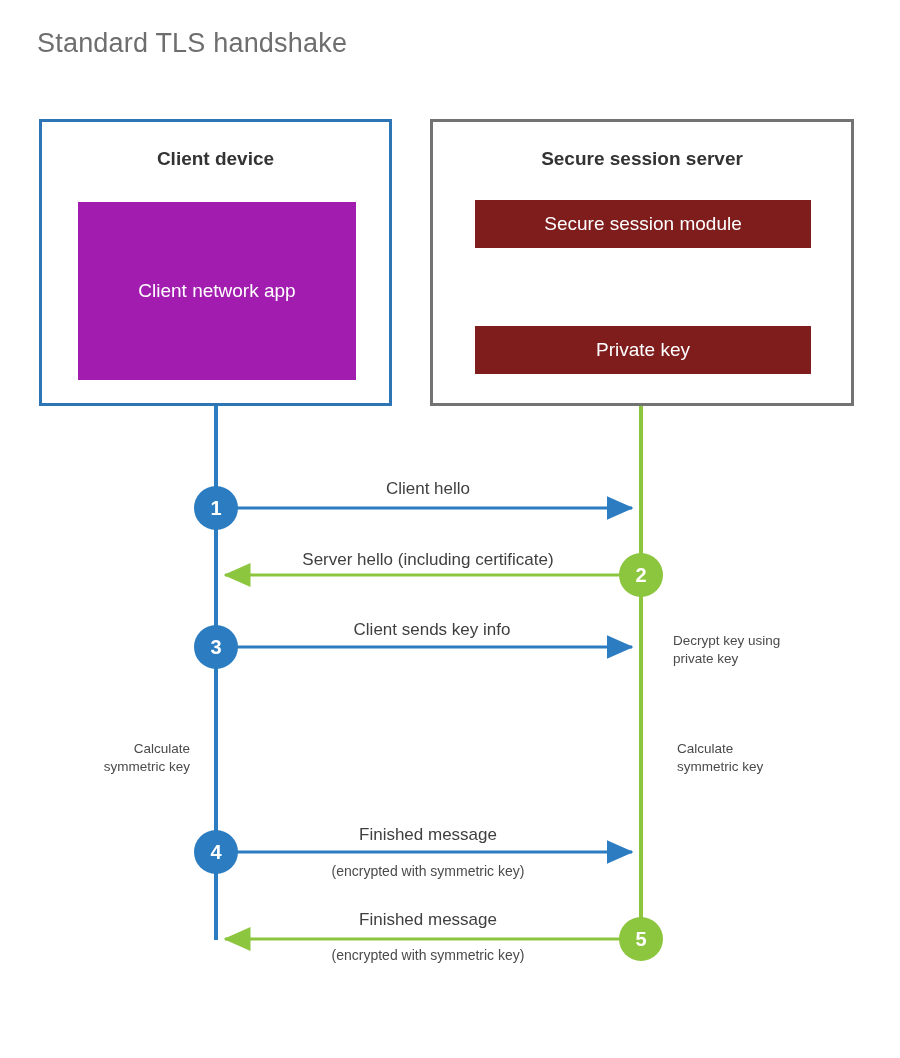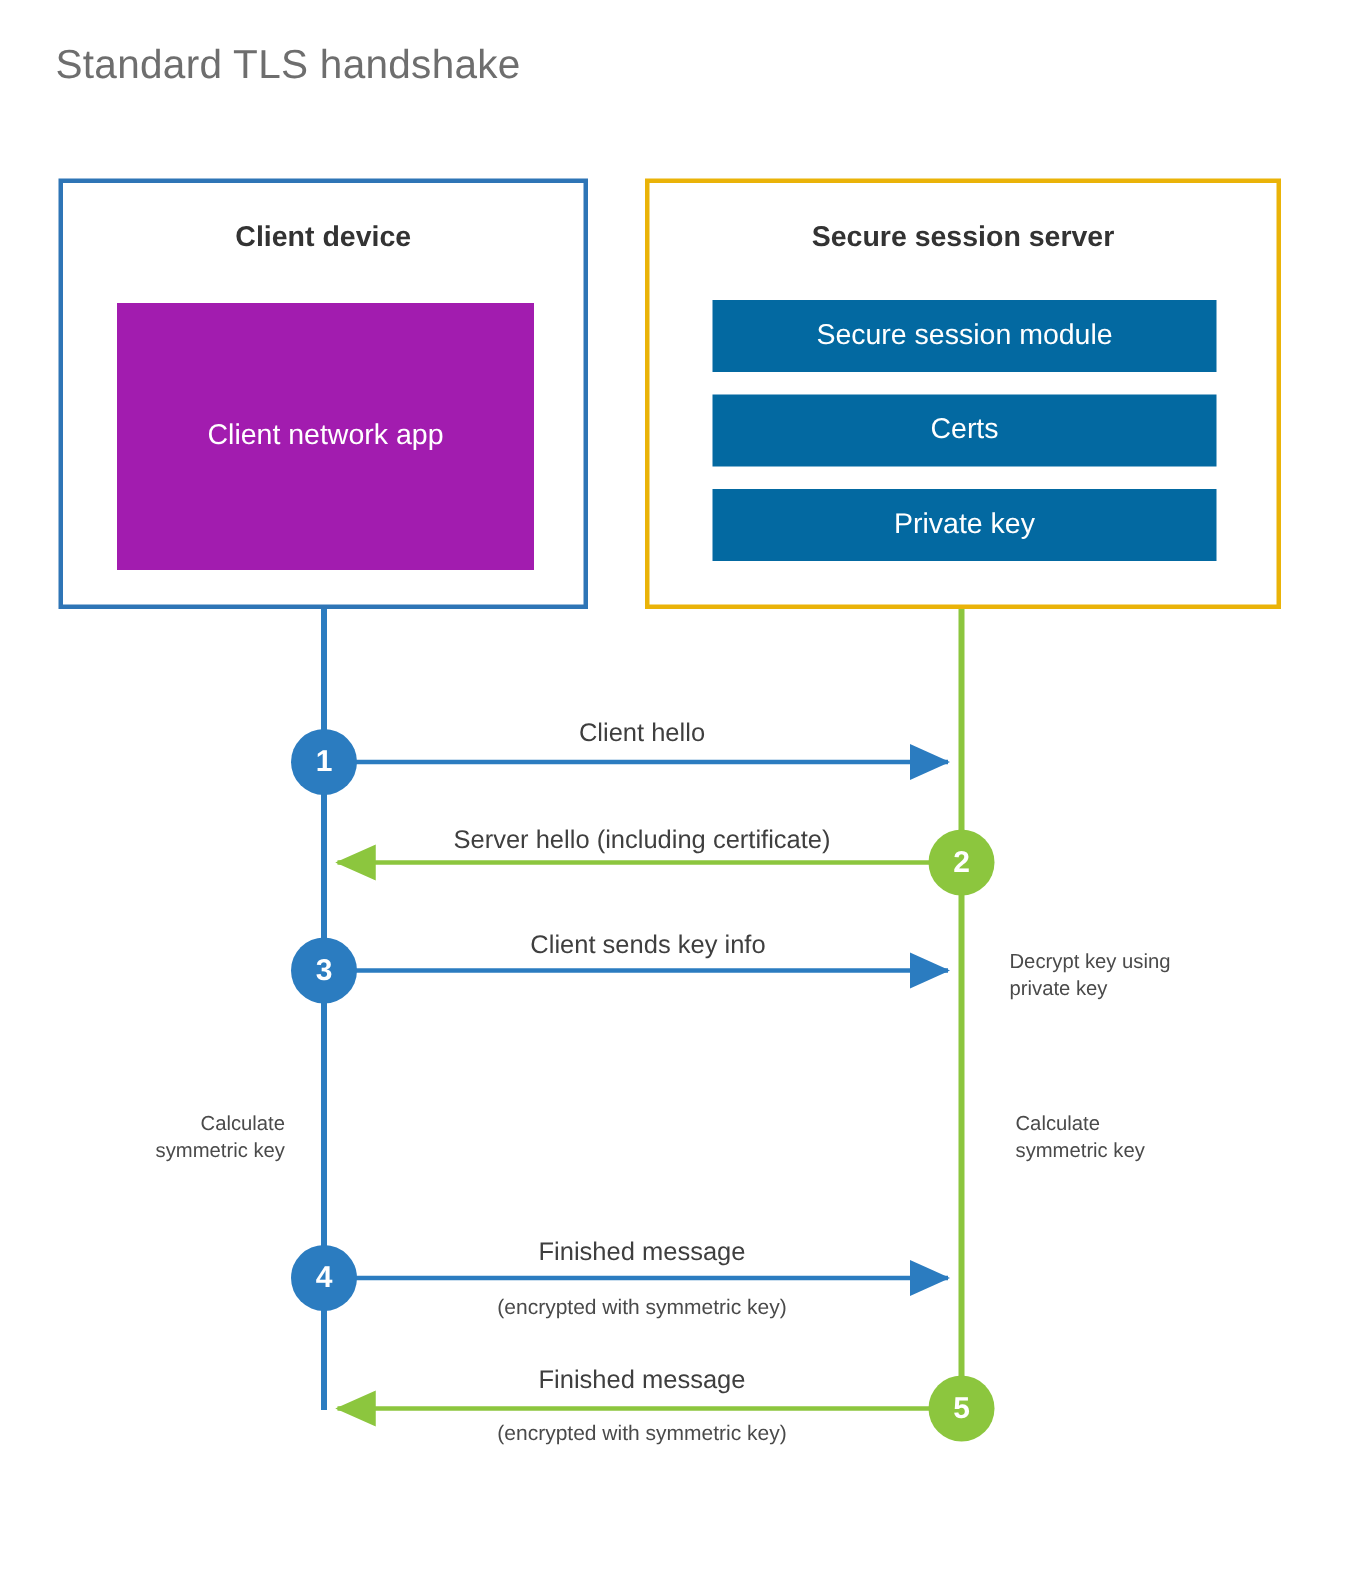--- a/index.html
+++ b/index.html
@@ -47,21 +47,21 @@
     width: 353px;
     height: 287px;
     border: 3px solid #2E75B6;
     padding-left: 19px;
   }
   .party-box.server {
     left: 430px;
     top: 119px;
     width: 424px;
     height: 287px;
-    border: 3px solid #eab308;
+    border: 3px solid #737373;
   }
   .party-title {
     position: absolute;
     left: 0;
     right: 0;
     top: 26px;
     text-align: center;
     font-size: 19px;
     font-weight: bold;
     color: #333333;
@@ -85,21 +85,21 @@
     line-height: 1.35;
     padding: 0 12px;
     box-sizing: border-box;
   }
 
   .server-block {
     position: absolute;
     left: 42px;
     width: 336px;
     height: 48px;
-    background: #0369a1;
+    background: #7f1d1d;
     color: #ffffff;
     font-size: 19px;
     font-weight: 300;
     display: flex;
     align-items: center;
     justify-content: center;
     text-align: center;
   }
   .server-block.b0 { top: 78px; }
   .server-block.b1 { top: 141px; }
@@ -166,21 +166,20 @@
   <div class="page-title">Standard TLS handshake</div>
 
   <div class="party-box client">
     <div class="party-title">Client device</div>
     <div class="client-app-block">Client network app</div>
   </div>
 
   <div class="party-box server">
     <div class="party-title">Secure session server</div>
     <div class="server-block b0">Secure session module</div>
-    <div class="server-block b1">Certs</div>
     <div class="server-block b2">Private key</div>
   </div>
 
   <svg id="seq-svg" viewBox="0 0 900 1058">
     <defs>
       <marker id="arrow-blue" markerWidth="9" markerHeight="9" refX="8.5" refY="4.5" orient="auto" markerUnits="strokeWidth">
         <path d="M0,0.5 L9,4.5 L0,8.5 Z" fill="#2B7CC0"></path>
       </marker>
       <marker id="arrow-green" markerWidth="9" markerHeight="9" refX="8.5" refY="4.5" orient="auto" markerUnits="strokeWidth">
         <path d="M0,0.5 L9,4.5 L0,8.5 Z" fill="#8CC63E"></path>

